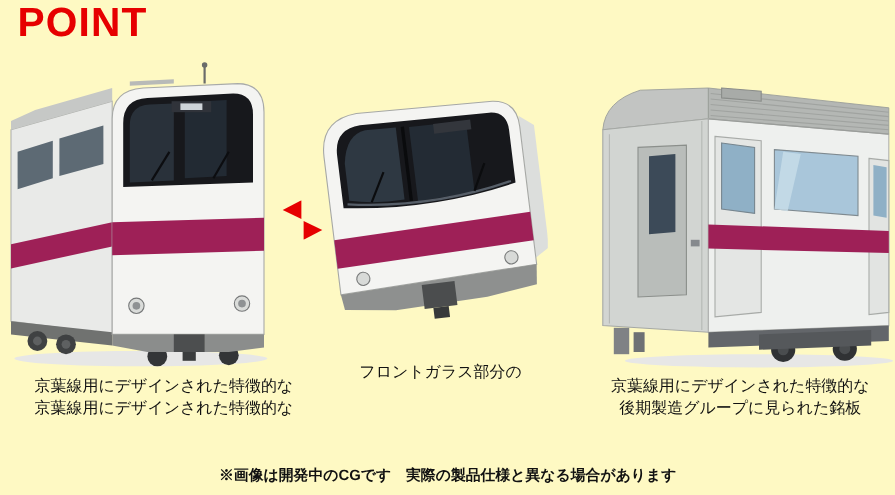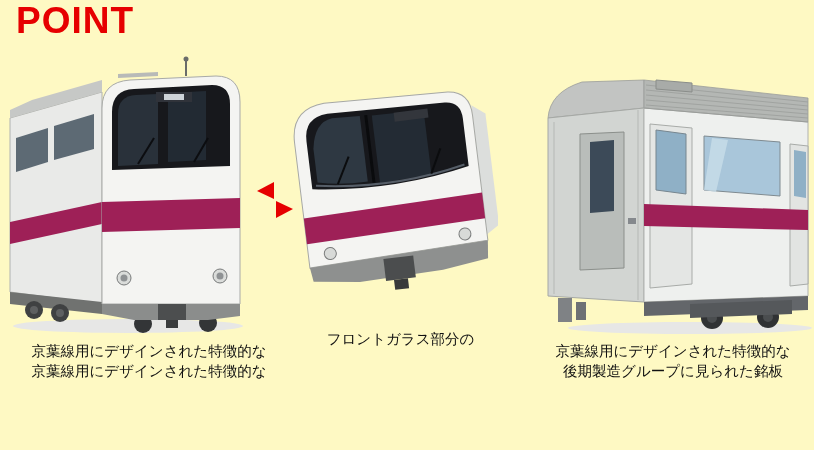--- a/index.html
+++ b/index.html
@@ -172,14 +172,15 @@
     <span>京葉線用にデザインされた特徴的な</span>
   </div>
   <div class="caption caption-2">
     <span>フロントガラス部分の</span>
   </div>
   <div class="caption caption-3">
     <span>京葉線用にデザインされた特徴的な</span>
     <span>後期製造グループに見られた銘板</span>
   </div>
 
+  <div class="disclaimer">※画像は開発中のCGです　実際の製品仕様と異なる場合があります</div>
 
 </div>
 
 </body></html>

